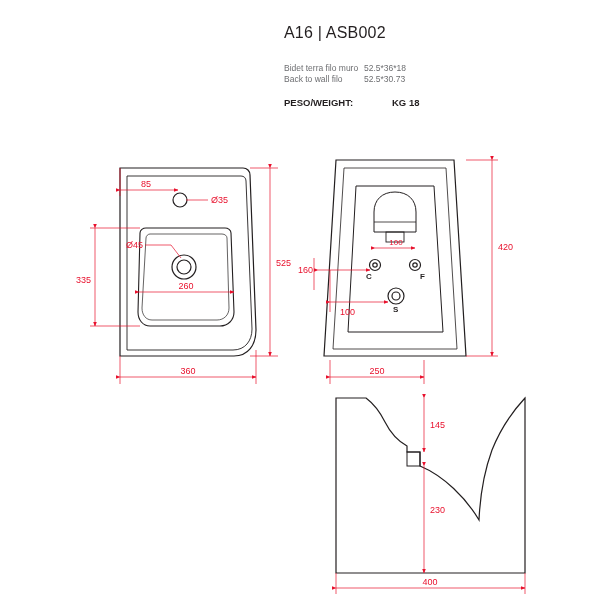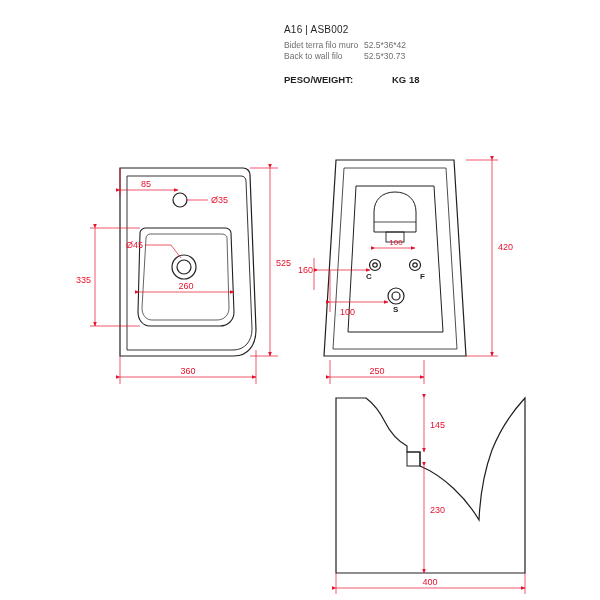--- a/index.html
+++ b/index.html
@@ -21,24 +21,24 @@
     width: 600px;
     height: 600px;
   }
   .hdr {
     position: absolute;
     left: 284px;
     top: 24px;
     width: 300px;
   }
   .hdr-title {
-    font-size: 10px;
+    font-size: 16px;
     letter-spacing: 0.2px;
     color: #231f20;
-    margin: 0 0 5px 0;
+    margin: 0 0 21px 0;
   }
   .hdr-row {
     font-size: 8.5px;
     color: #6d6e71;
     line-height: 11px;
     display: flex;
   }
   .hdr-row .lbl { width: 80px; }
   .hdr-row .val { }
   .hdr-weight {
@@ -74,21 +74,21 @@
 </style>
 </head>
 <body>
 
 <div id="sheet">
 
   <div class="hdr">
     <div class="hdr-title">A16  |  ASB002</div>
     <div class="hdr-row">
       <span class="lbl">Bidet terra filo muro</span>
-      <span class="val">52.5*36*42</span>
+      <span class="val">52.5*36*18</span>
     </div>
     <div class="hdr-row">
       <span class="lbl">Back to wall filo</span>
       <span class="val">52.5*30.73</span>
     </div>
     <div class="hdr-weight">
       <span class="w-lbl">PESO/WEIGHT:</span>
       <span class="w-val">KG 18</span>
     </div>
   </div>

